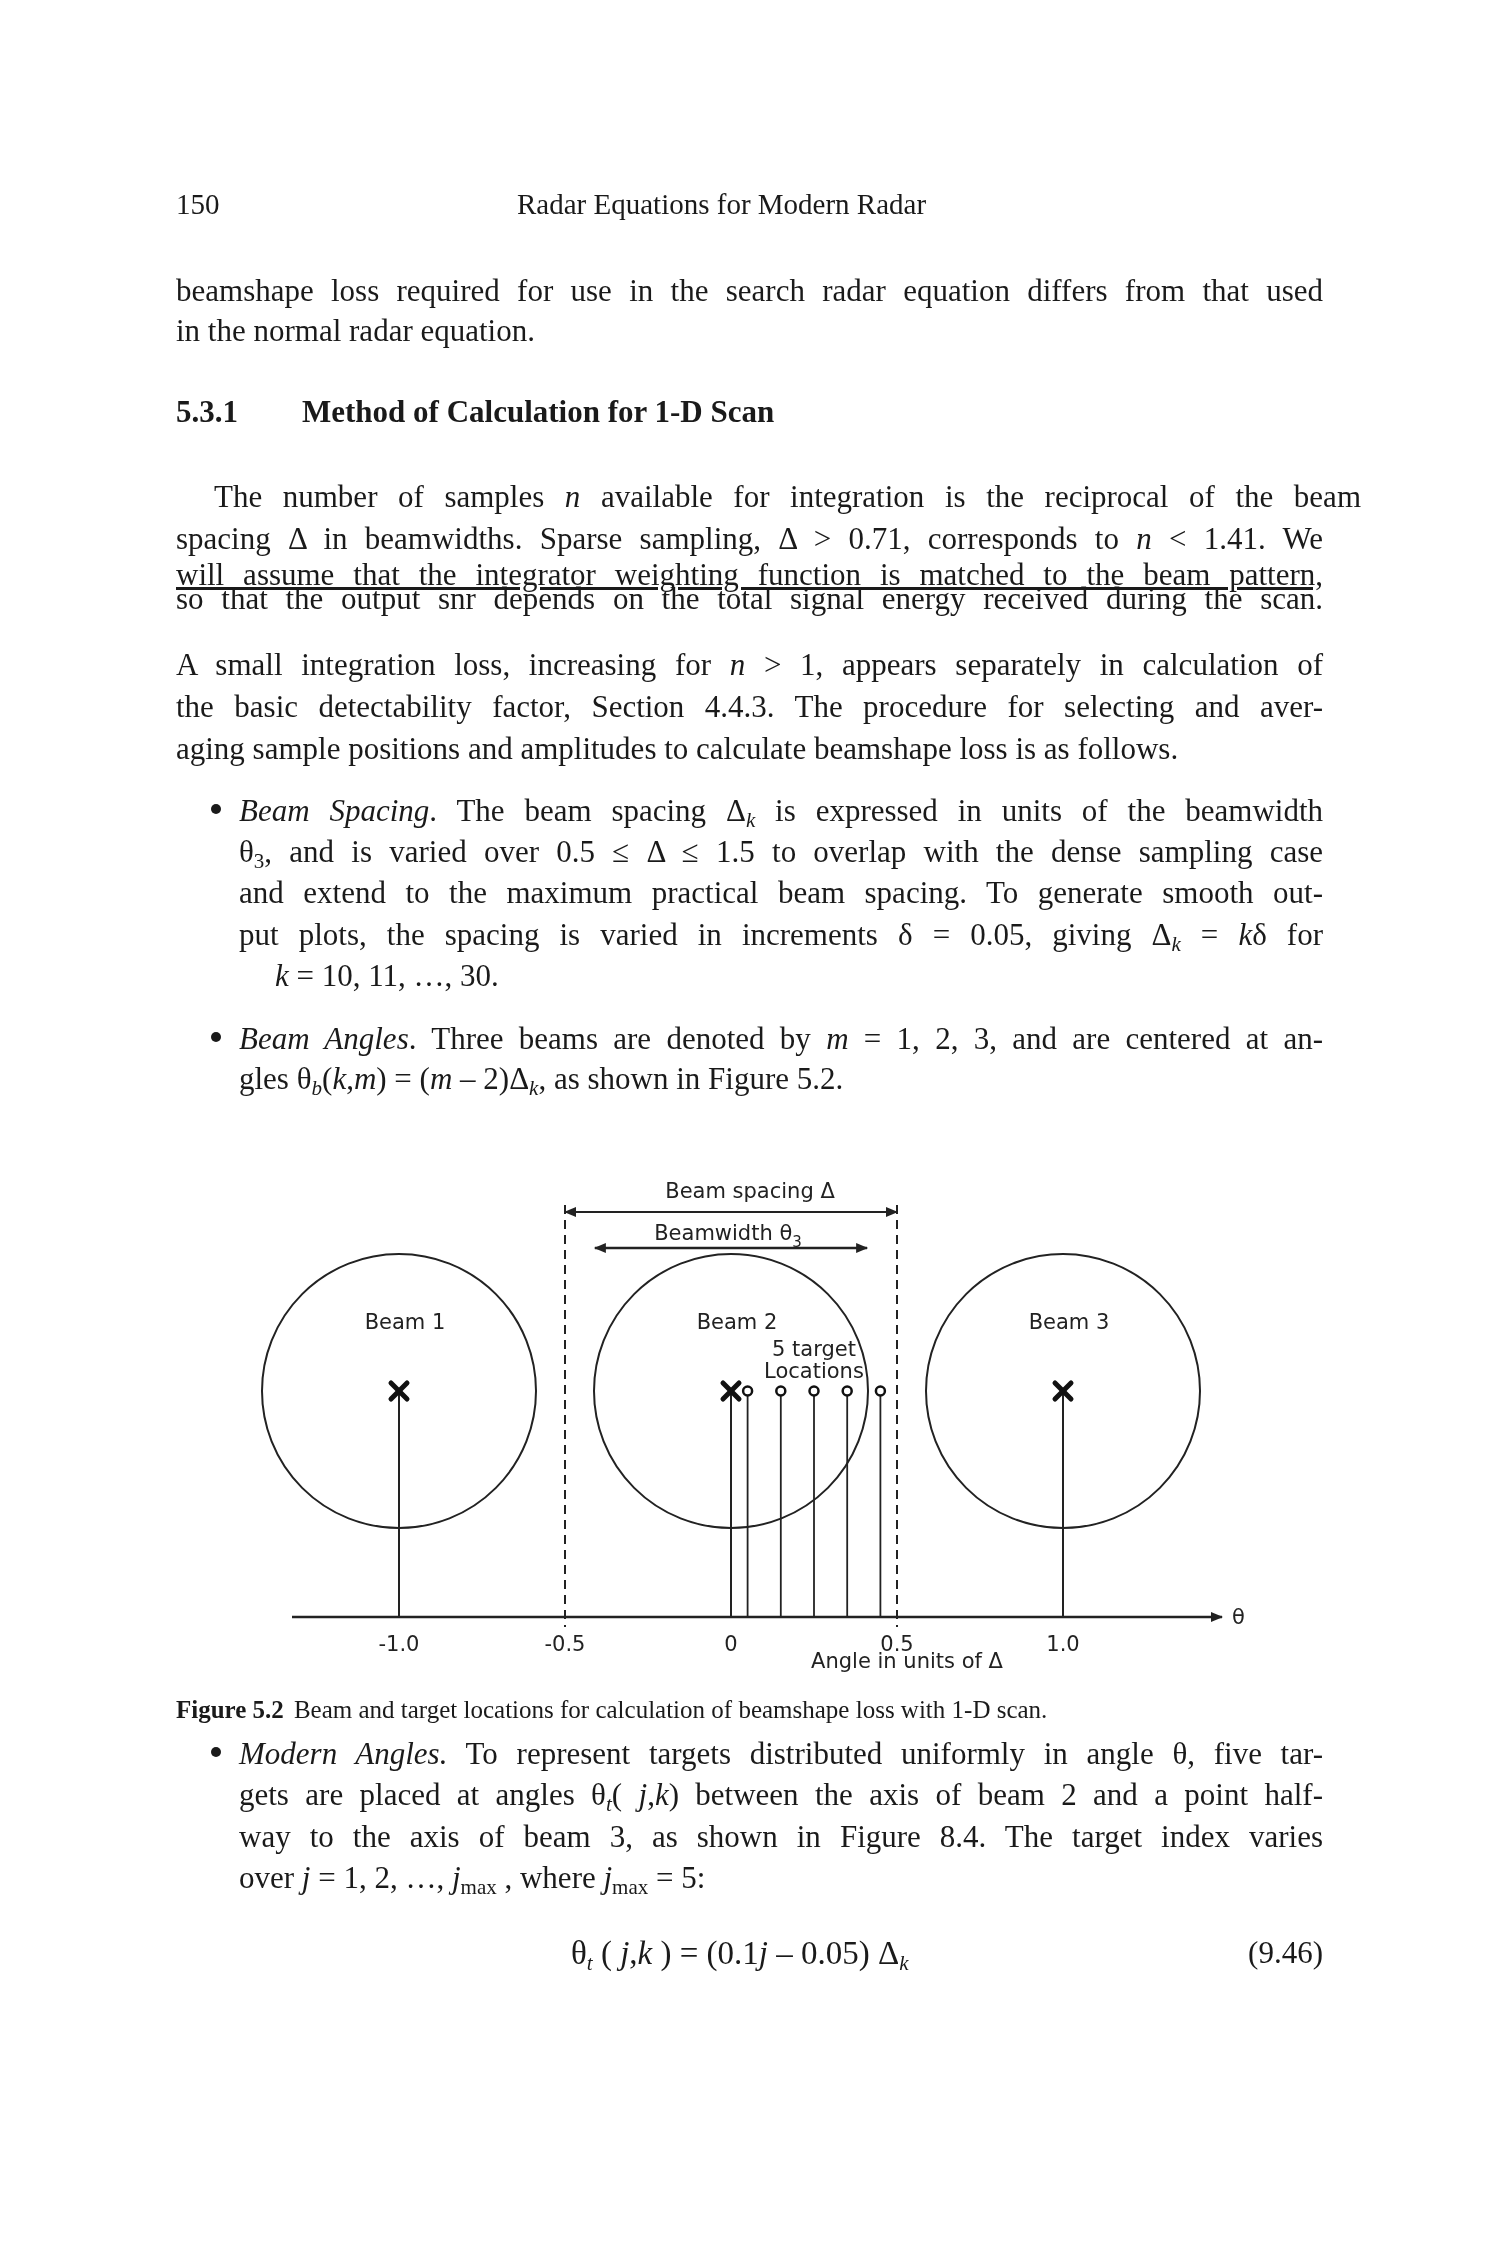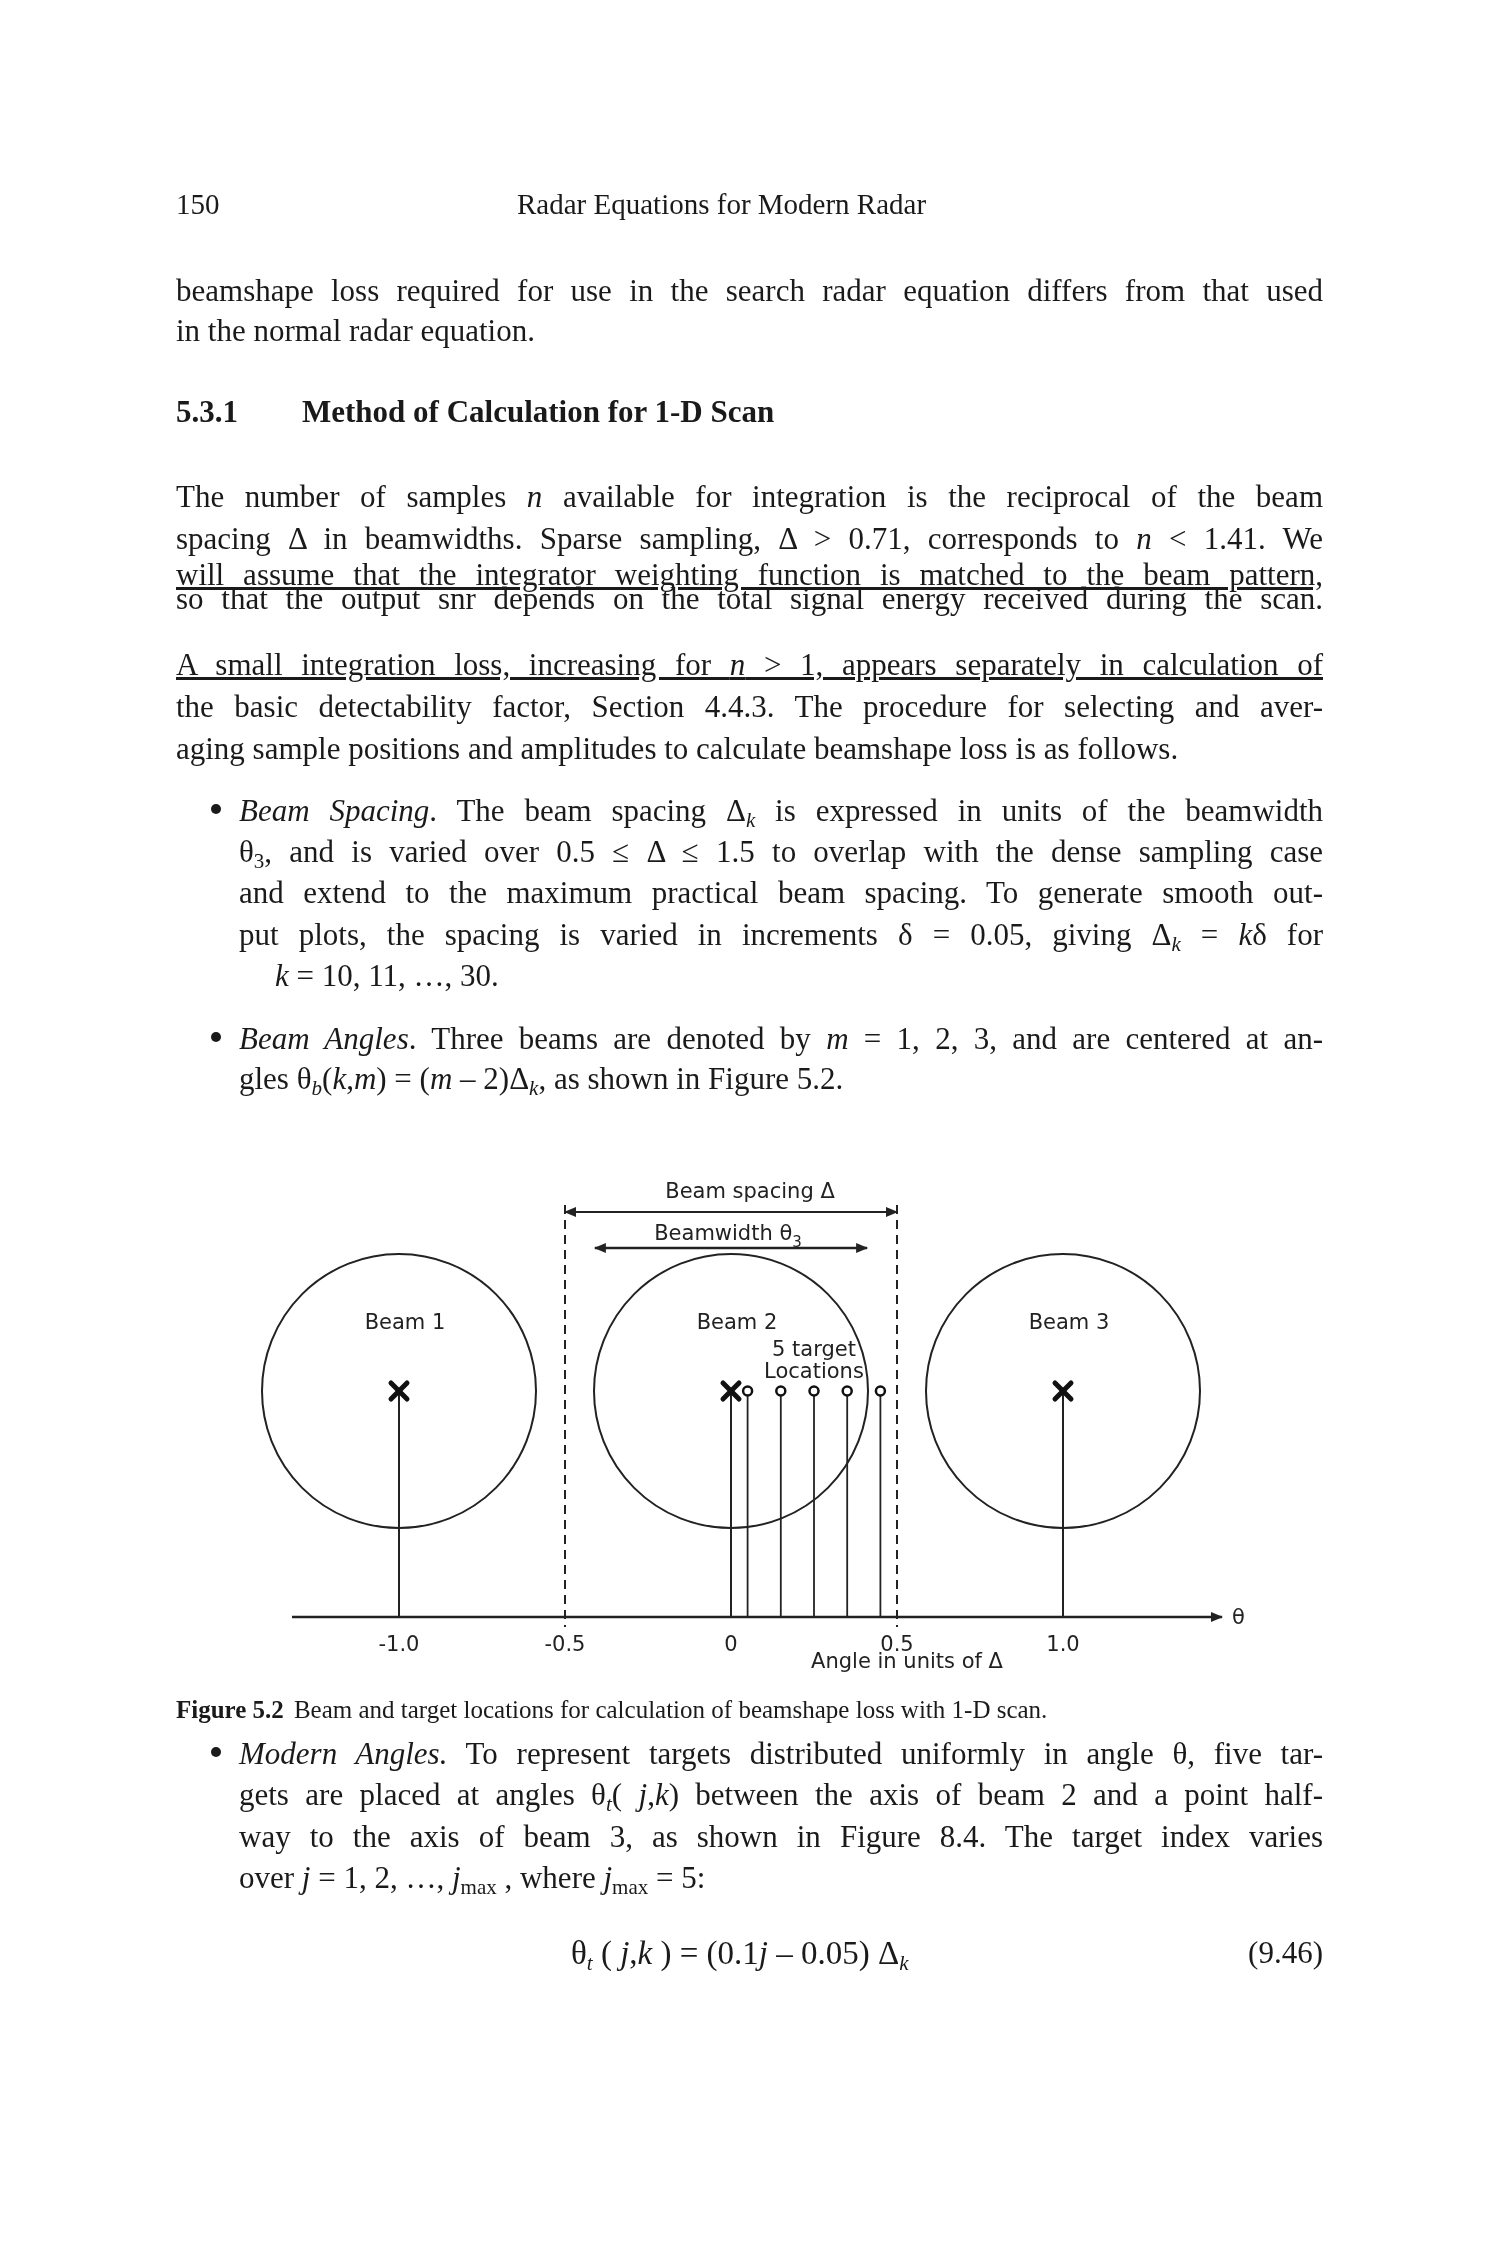--- a/index.html
+++ b/index.html
@@ -29,25 +29,25 @@
 <div class="runhead" style="left:176px;">150</div>
 <div class="runhead" style="left:517px;">Radar Equations for Modern Radar</div>
 
 <div class="line just" style="top:270px;">beamshape loss required for use in the search radar equation differs from that used</div>
 <div class="line" style="top:310px;">in the normal radar equation.</div>
 
 <div class="heading" style="left:176px;">5.3.1</div>
 <div class="heading" style="left:302px;">Method of Calculation for 1-D Scan</div>
 
 <div>
-  <div class="line just" style="top:476px;">The number of samples <i>n</i> available for integration is the reciprocal of the beam</div>
+  <div class="line just" style="top:476px;margin-left:38px;">The number of samples <i>n</i> available for integration is the reciprocal of the beam</div>
   <div class="line just" style="top:518px;">spacing Δ in beamwidths. Sparse sampling, Δ &gt; 0.71, corresponds to <i>n</i> &lt; 1.41. We</div>
   <div class="line just" style="top:554px;text-decoration:underline;">will assume that the integrator weighting function is matched to the beam pattern,</div>
   <div class="line just" style="top:578px;">so that the output snr depends on the total signal energy received during the scan.</div>
-  <div class="line just" style="top:644px;text-decoration:underline;">A small integration loss, increasing for <i>n</i> &gt; 1, appears separately in calculation of</div>
+  <div class="line just" style="top:644px;">A small integration loss, increasing for <i>n</i> &gt; 1, appears separately in calculation of</div>
   <div class="line just" style="top:686px;">the basic detectability factor, Section 4.4.3. The procedure for selecting and aver-</div>
   <div class="line" style="top:728px;">aging sample positions and amplitudes to calculate beamshape loss is as follows.</div>
 </div>
 
 <div>
   <span class="bullet" style="top:804px;"></span>
   <div class="line just bline" style="top:790px;"><i>Beam Spacing</i>. The beam spacing Δ<sub><i>k</i></sub> is expressed in units of the beamwidth</div>
   <div class="line just bline" style="top:831px;">θ<sub>3</sub>, and is varied over 0.5 ≤ Δ ≤ 1.5 to overlap with the dense sampling case</div>
   <div class="line just bline" style="top:872px;">and extend to the maximum practical beam spacing. To generate smooth out-</div>
   <div class="line just bline" style="top:914px;">put plots, the spacing is varied in increments δ = 0.05, giving Δ<sub><i>k</i></sub> = <i>k</i>δ for</div>

